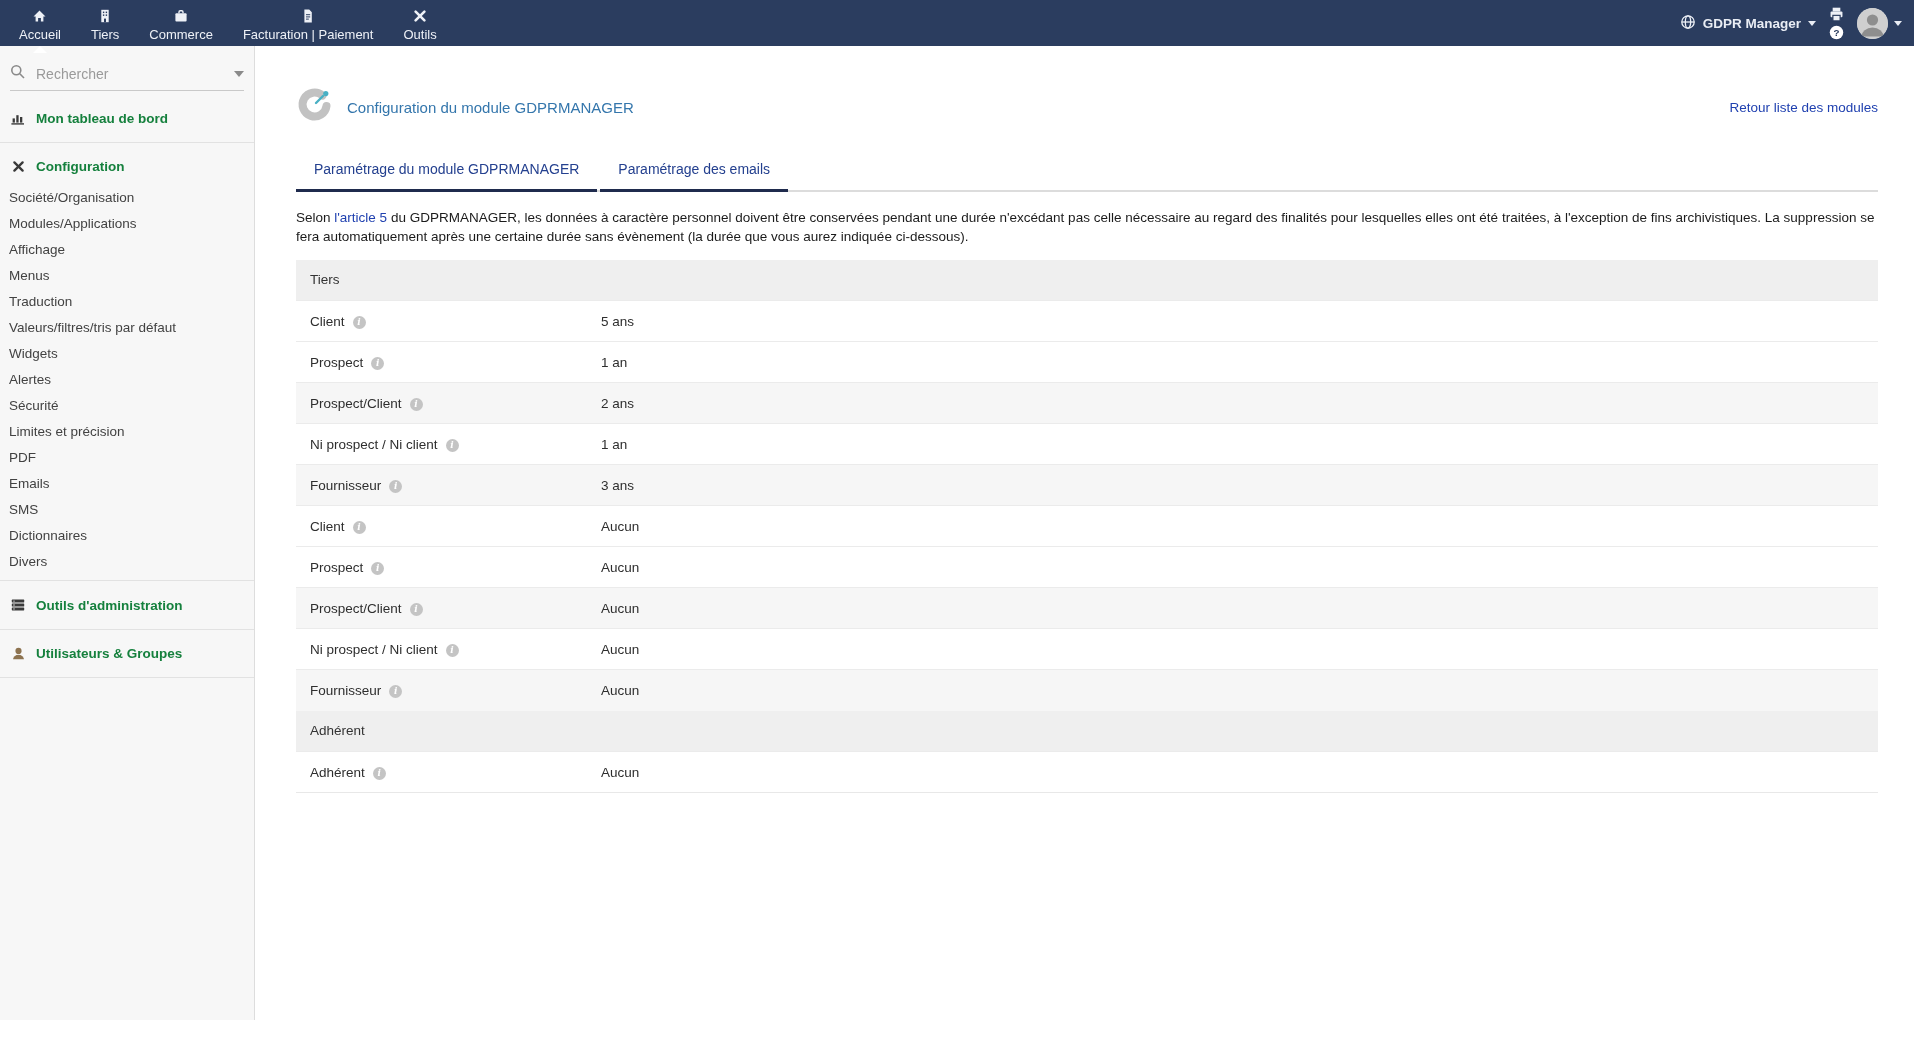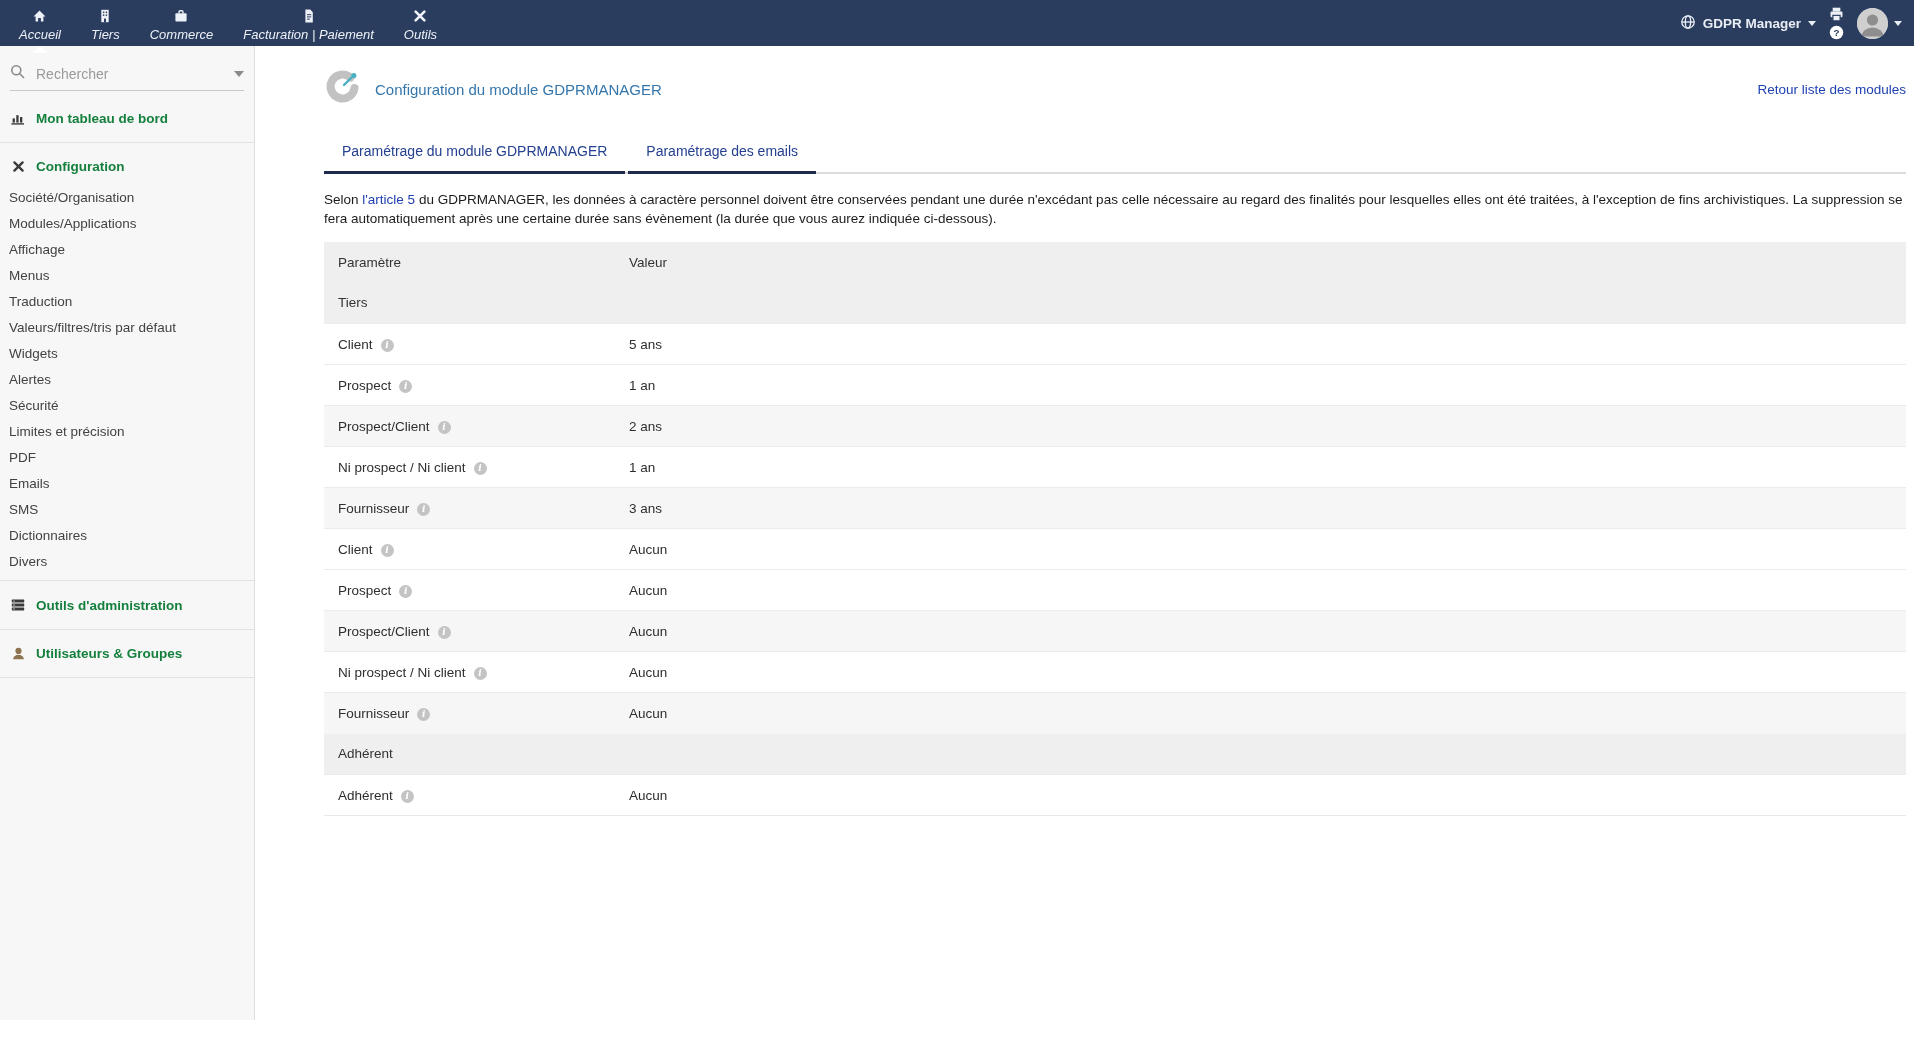--- a/index.html
+++ b/index.html
@@ -9,21 +9,21 @@
     background:#ffffff;
     font-family:"Liberation Sans", sans-serif;
     -webkit-font-smoothing:antialiased;
   }
 
   
   .topbar {
     position:absolute; top:0; left:0; width:1914px; height:46px;
     background:#2b3d5f; color:#e9edf4; display:flex; align-items:stretch; z-index:5;
   }
-  .nav { display:flex; align-items:stretch; padding-left:4px;font-style:italic; }
+  .nav { display:flex; align-items:stretch; padding-left:4px; }
   .nav-item {
     display:flex; flex-direction:column; justify-content:flex-end; align-items:center;
     padding:5px 15px 4px; position:relative; cursor:pointer; white-space:nowrap;
   }
   .nav-item .ic { height:19px; display:flex; align-items:center; }
   .nav-label { font-size:13px; margin-top:2px; color:#eef1f7; }
   .nav-caret {
     position:absolute; left:50%; bottom:-7px; transform:translateX(-50%);
     width:0; height:0;
     border-left:7px solid transparent; border-right:7px solid transparent;
@@ -64,21 +64,21 @@
   .side-head {
     display:flex; align-items:center; gap:10px;
     padding:10px 10px; font-weight:bold; color:#15803d; cursor:pointer; font-size:13.5px;
   }
   .side-head .ic { width:16px; display:flex; justify-content:center; }
   .side-link { padding:5.5px 10px 5.5px 9px; cursor:pointer; color:#424242; }
   .divider { border-top:1px solid #e2e2e2; margin:6px 0; }
   .side-spacer { height:10px; }
 
   
-  .content { position:absolute; left:296px; top:46px; width:1582px;margin-left:28px; }
+  .content { position:absolute; left:296px; top:64px; width:1582px; }
   .page-head { display:flex; align-items:center; margin-top:22px; }
   .page-title { margin-left:13px; font-size:15px; color:#3476ac; }
   .back-link { margin-left:auto; color:#2041b0; font-size:13.5px; cursor:pointer; text-decoration:none;text-align:center; }
 
   .tabs { margin-top:21px; display:flex; border-bottom:2px solid #dcdcdc; }
   .tab {
     padding:12px 18px 12px; font-size:14px; color:#24408f;
     border-bottom:3px solid #1f2b4d; margin-bottom:-2px; margin-right:3px;
     cursor:pointer; white-space:nowrap;
   }
@@ -340,24 +340,20 @@
   </div>
 
   <p class="notice"><span>Selon </span><a>l'article 5</a><span> du GDPRMANAGER, les données à caractère personnel doivent être conservées pendant une durée n'excédant pas celle nécessaire au regard des finalités pour lesquelles elles ont été traitées, à l'exception de fins archivistiques. La suppression se fera automatiquement après une certaine durée sans évènement (la durée que vous aurez indiquée ci-dessous).</span></p>
 
   <table class="param-table">
     <colgroup>
         <col style="width:291px">
         <col>
       </colgroup>
     <tbody>
-        <tr class="t-head">
-      <td>Paramètre</td>
-      <td>Valeur</td>
-    </tr>
 
     <tr class="t-section">
       <td colspan="2">Tiers</td>
     </tr>
     <tr class="t-data">
       <td><span>Client</span><span class="info">i</span></td>
       <td>5 ans</td>
     </tr>
     <tr class="t-data">
       <td><span>Prospect</span><span class="info">i</span></td>

